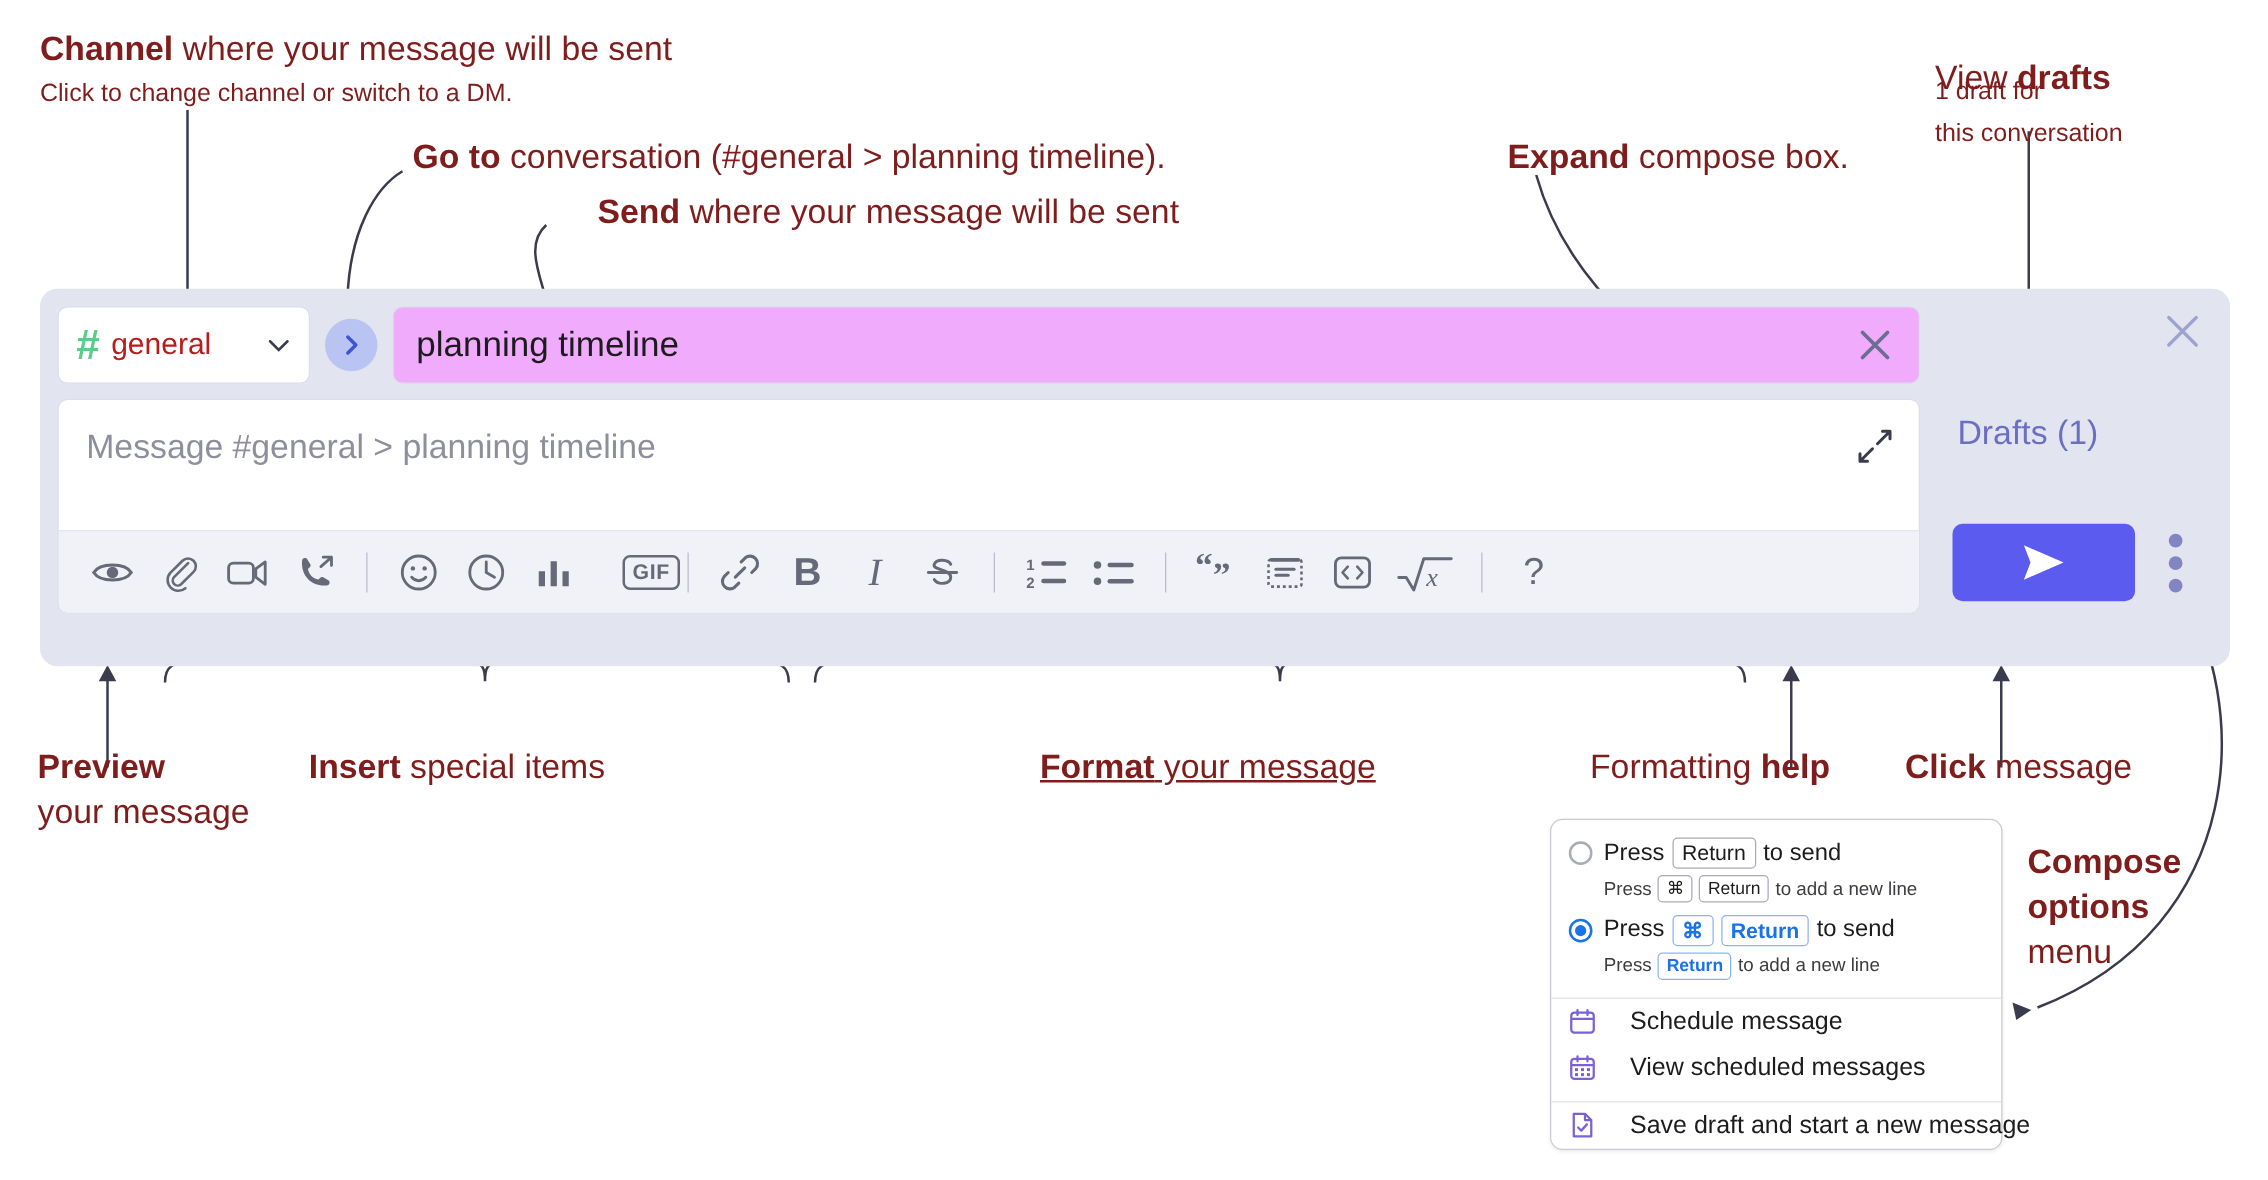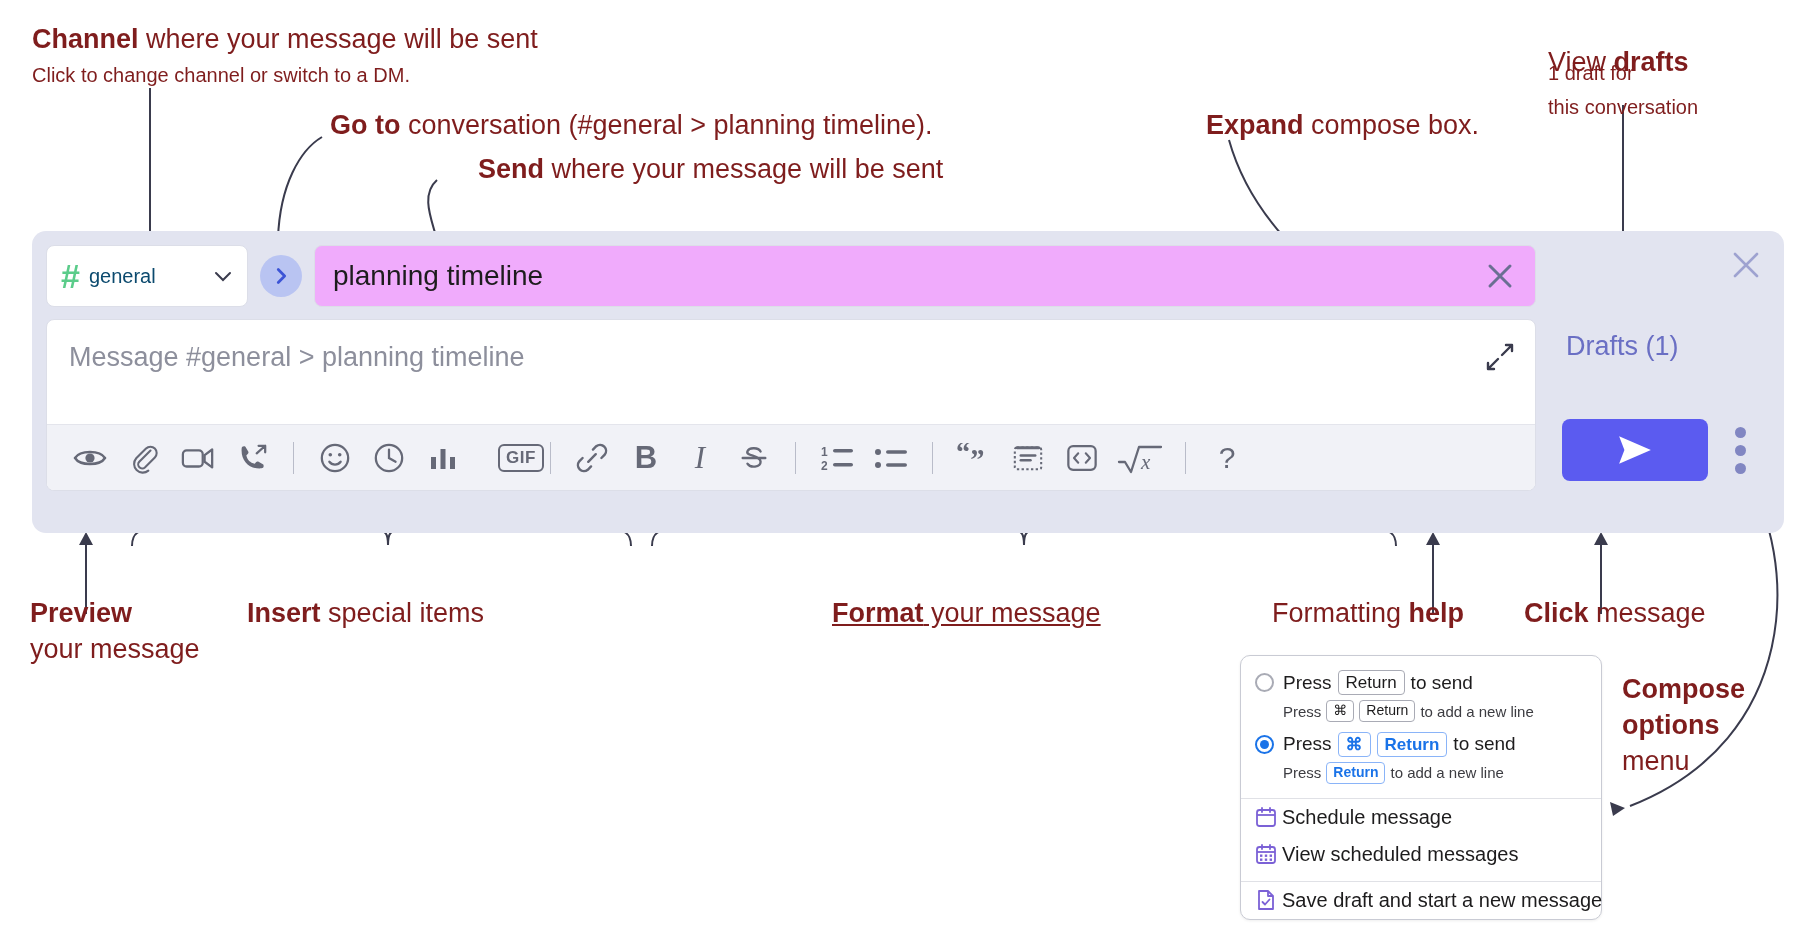--- a/index.html
+++ b/index.html
@@ -29,21 +29,21 @@
   }
   .compose-inner{position:absolute;left:14px;top:14px;width:1490px;}
 
   .row-top{display:flex;align-items:center;height:62px;}
   .chan-pill{
     width:202px;height:62px;background:#ffffff;border:1px solid #dcdee8;
     border-radius:8px;display:flex;align-items:center;gap:10px;
     padding:0 14px;box-sizing:border-box;
   }
   .hash{color:#5bcc8a;font-size:34px;font-weight:bold;line-height:1;letter-spacing:-1px;}
-  .chan-name{font-size:20px;color:#0c4a6e;flex:1;}
+  .chan-name{font-size:24px;color:#b91c1c;flex:1;}
   .chev{width:20px;height:20px;flex:0 0 auto;}
 
   .gobtn{
     width:42px;height:42px;border-radius:50%;background:#b9c4f2;
     margin:0 12px;display:flex;align-items:center;justify-content:center;flex:0 0 auto;
   }
 
   .topic-field{
     flex:1;height:62px;background:#f0abfc;border:1px solid #dcdee8;border-radius:8px;
     display:flex;align-items:center;padding:0 18px;box-sizing:border-box;
@@ -103,21 +103,21 @@
   .sub-row{display:flex;align-items:center;padding:1px 14px 6px 42px;gap:6px;}
   .st{font-size:15px;color:#3c3c41;display:flex;align-items:center;gap:5px;white-space:nowrap;}
   .key{
     border:1.5px solid #a9abb5;border-radius:4px;padding:1px 7px;
     font-size:17px;color:#1d1c1d;line-height:1.25;display:inline-block;
   }
   .key.sm{font-size:14px;padding:1px 6px;}
   .key.blue{border-color:#8ab4f8;color:#1a73e8;font-weight:bold;}
   .key.blue-sm{border-color:#8ab4f8;color:#1a73e8;font-weight:bold;font-size:14px;padding:1px 6px;}
   .mdiv{height:1px;background:#e0e1e6;margin:8px 0 0 0;}
-  .mitem{display:flex;align-items:center;gap:5px;padding:7px 14px;}
+  .mitem{display:flex;align-items:center;gap:27px;padding:7px 14px;}
   .mitem-l{font-size:20px;color:#1d1c1d;white-space:nowrap;}
   .mi-ic{width:22px;height:22px;flex:0 0 auto;}
 </style>
 </head>
 <body>
 
 <div class="stage">
 
   <svg class="lines" viewBox="0 0 1814 944">
     <g fill="none" stroke="#3a3b4d" stroke-width="2">

